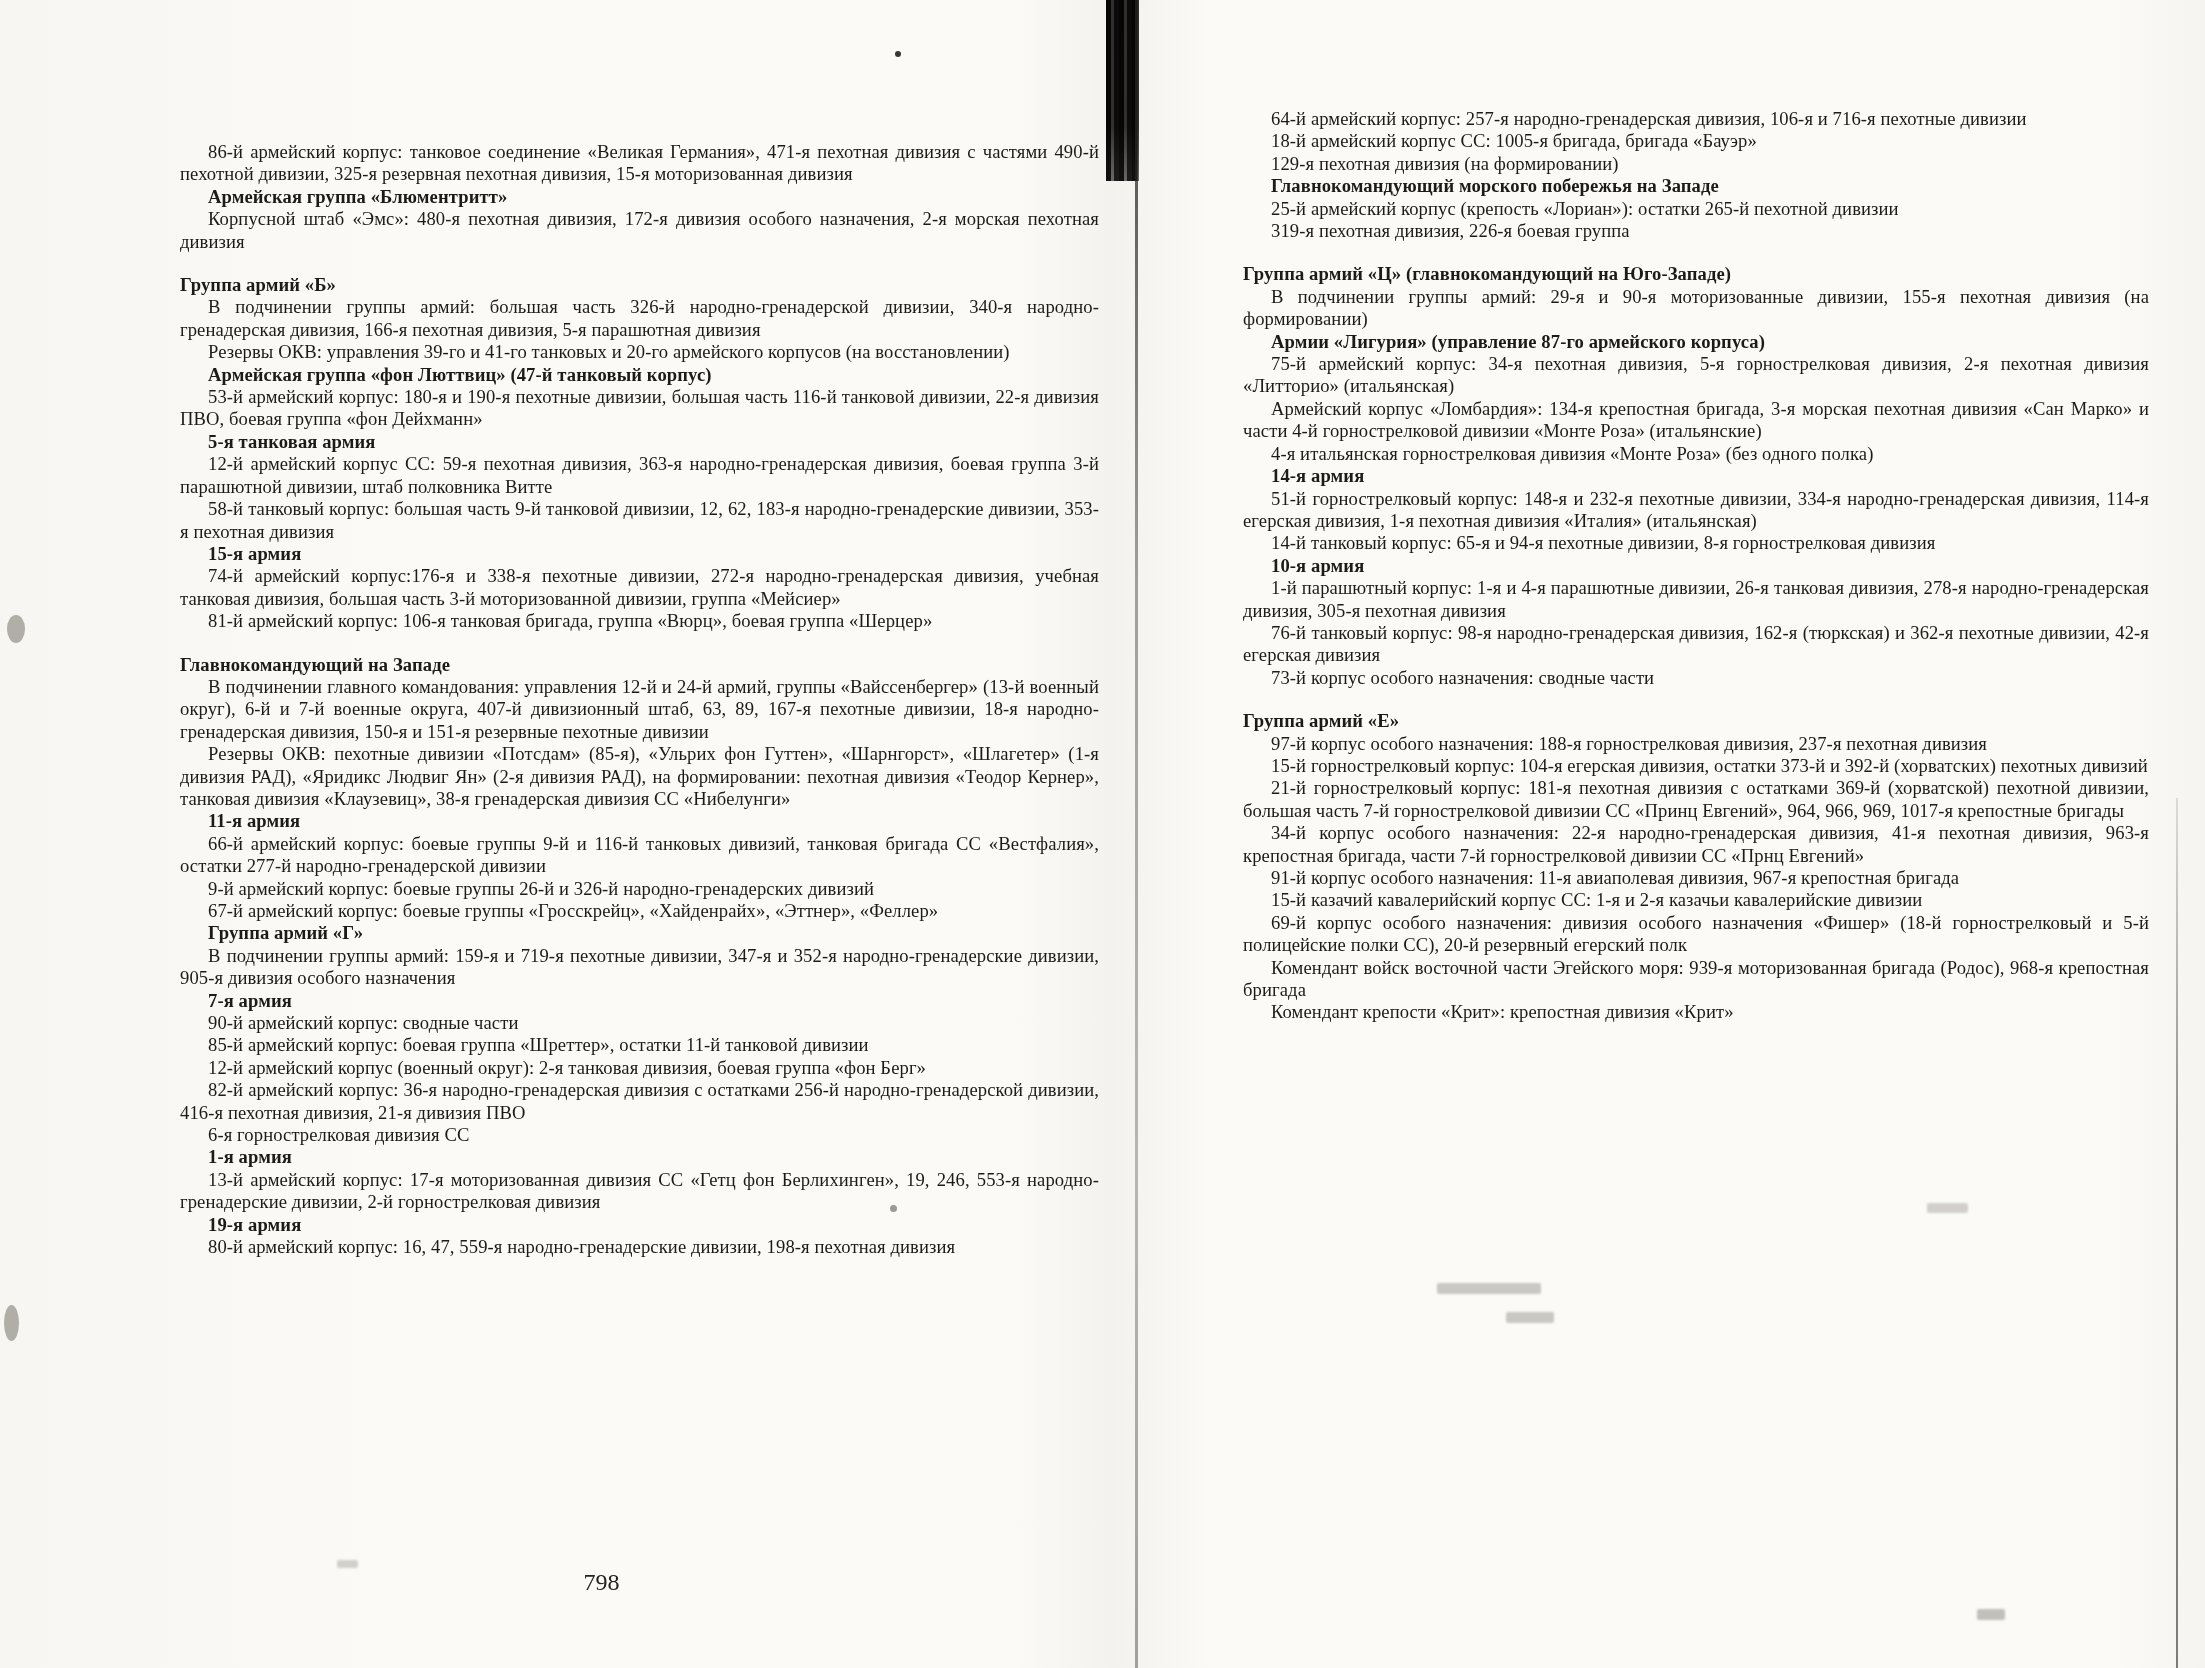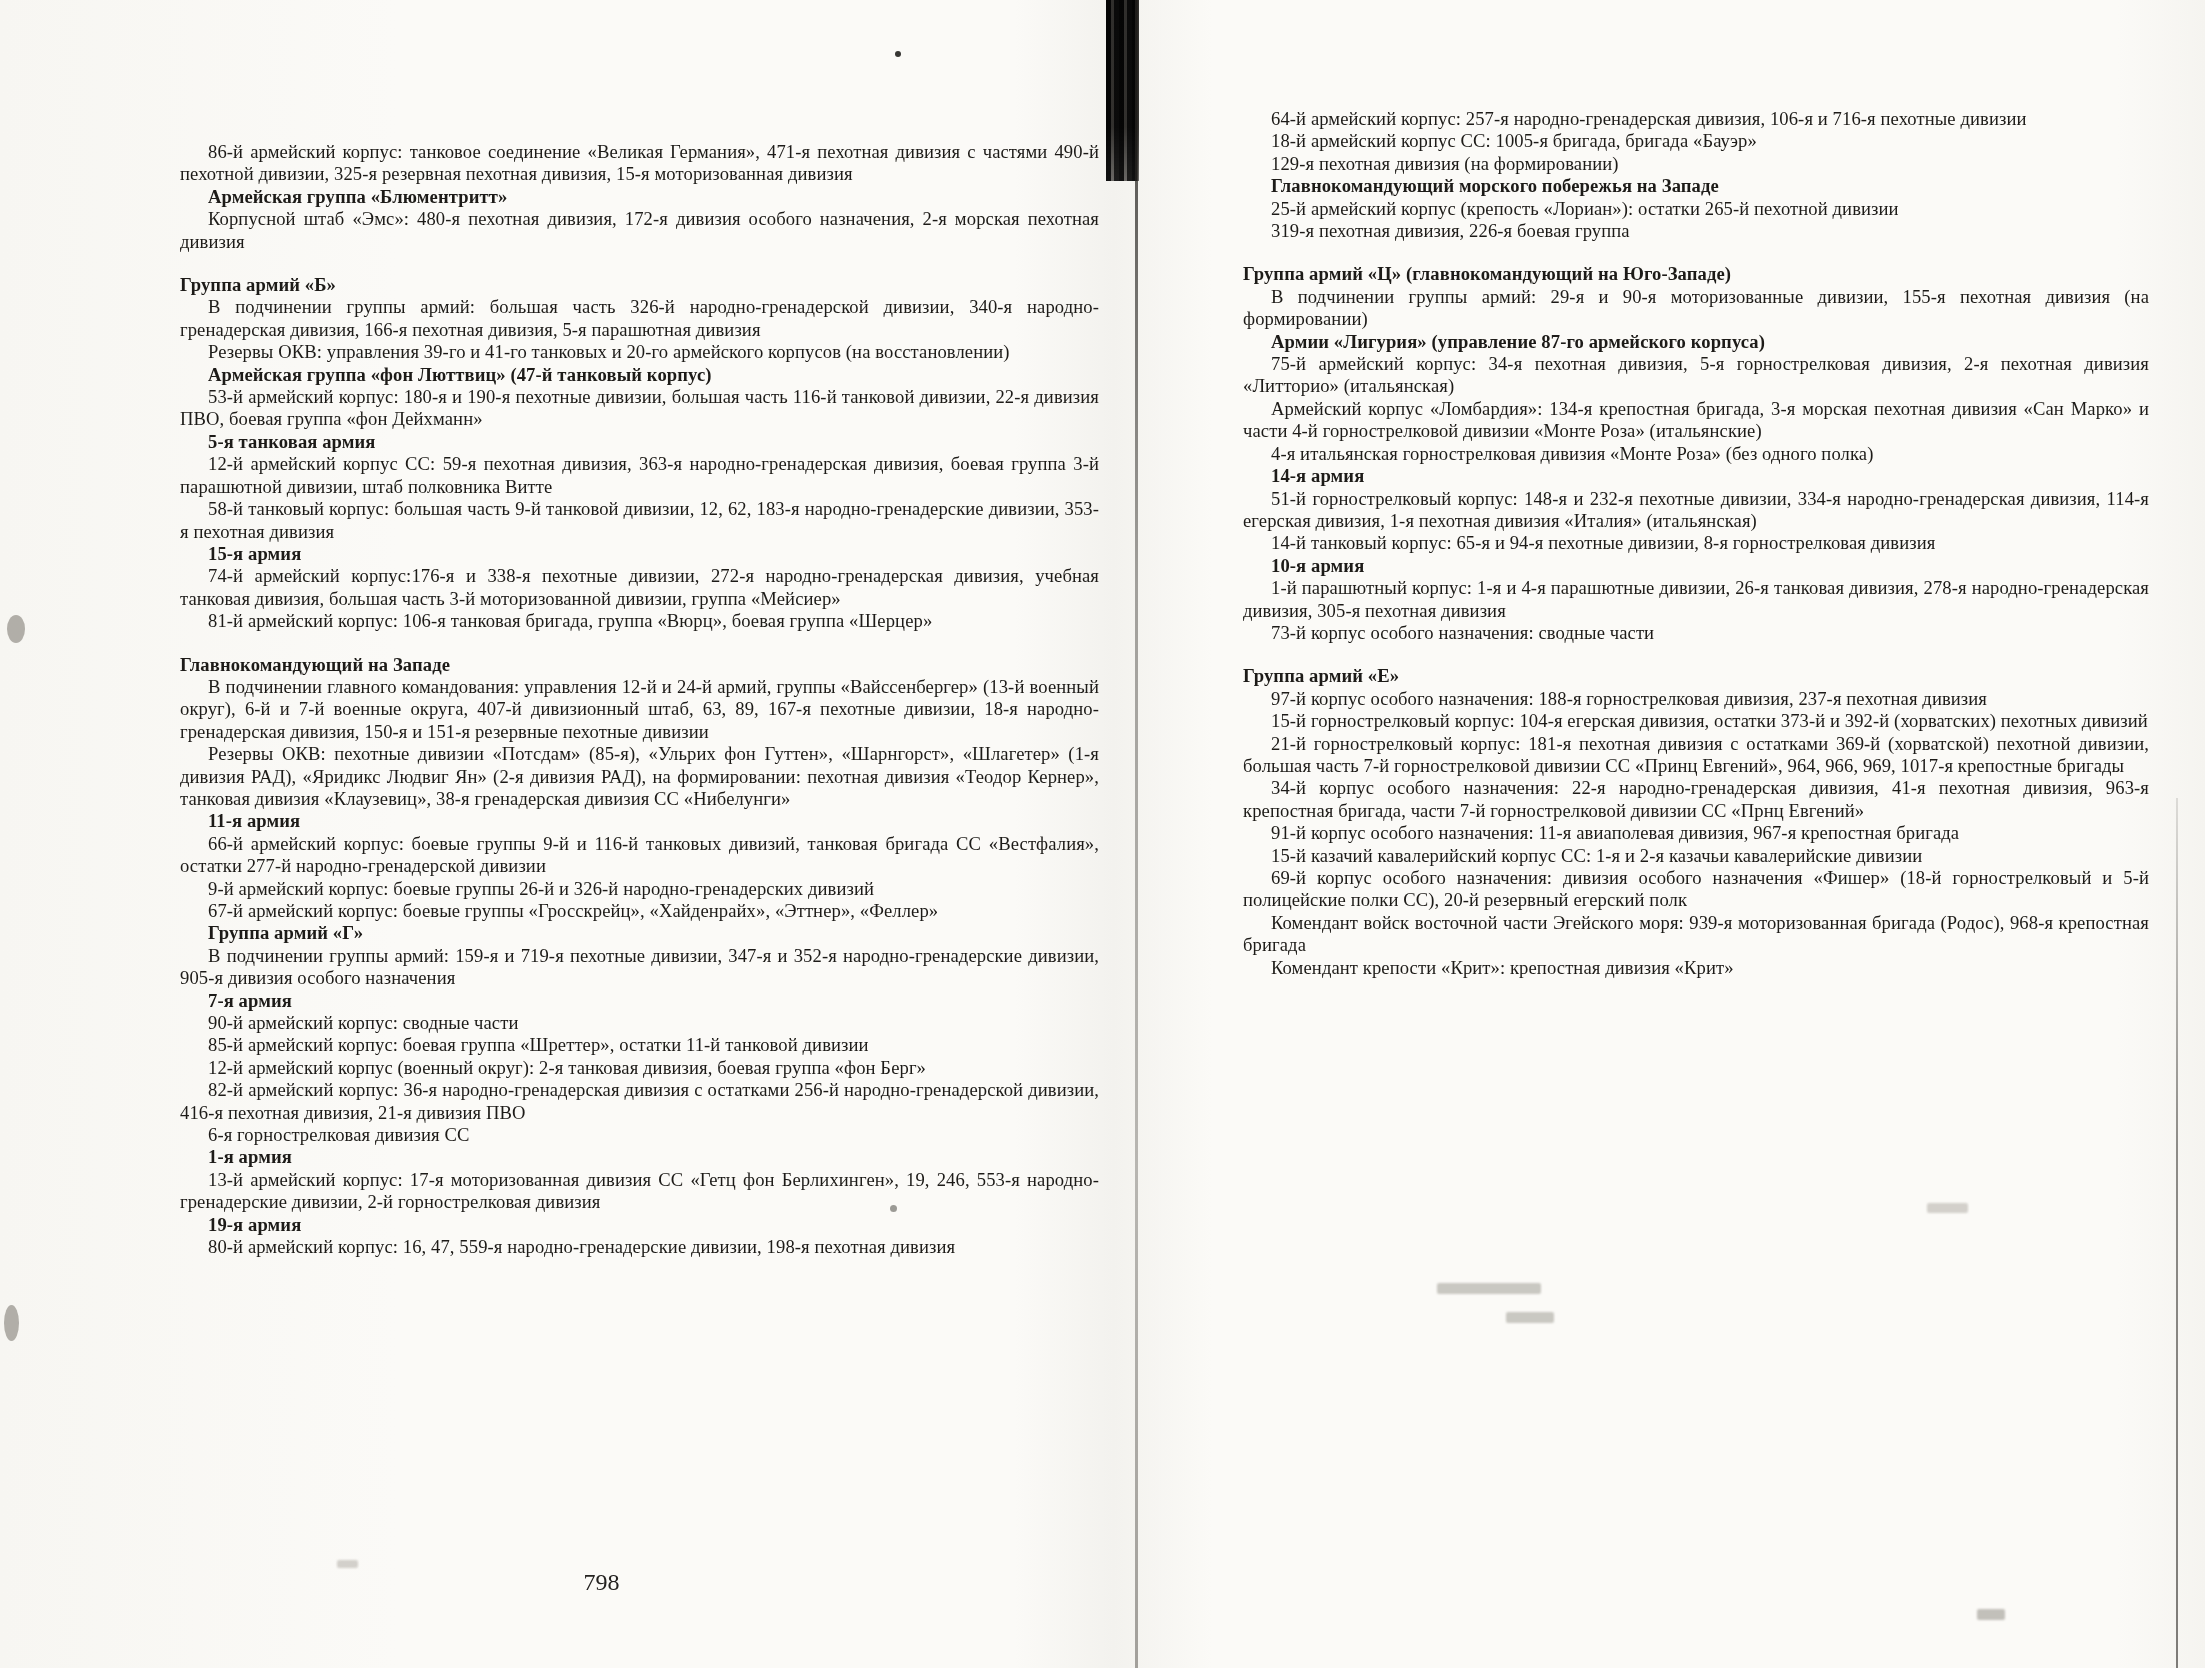--- a/index.html
+++ b/index.html
@@ -120,20 +120,21 @@
       <p class="p">В подчинении группы армий: 29-я и 90-я моторизованные дивизии, 155-я пехотная дивизия (на формировании)</p>
       <p class="h2">Армии «Лигурия» (управление 87-го армейского корпуса)</p>
       <p class="p">75-й армейский корпус: 34-я пехотная дивизия, 5-я горнострелковая дивизия, 2-я пехотная дивизия «Литторио» (итальянская)</p>
       <p class="p">Армейский корпус «Ломбардия»: 134-я крепостная бригада, 3-я морская пехотная дивизия «Сан Марко» и части 4-й горнострелковой дивизии «Монте Роза» (итальянские)</p>
       <p class="p">4-я итальянская горнострелковая дивизия «Монте Роза» (без одного полка)</p>
       <p class="h2">14-я армия</p>
       <p class="p">51-й горнострелковый корпус: 148-я и 232-я пехотные дивизии, 334-я народно-гренадерская дивизия, 114-я егерская дивизия, 1-я пехотная дивизия «Италия» (итальянская)</p>
       <p class="p">14-й танковый корпус: 65-я и 94-я пехотные дивизии, 8-я горнострелковая дивизия</p>
       <p class="h2">10-я армия</p>
       <p class="p">1-й парашютный корпус: 1-я и 4-я парашютные дивизии, 26-я танковая дивизия, 278-я народно-гренадерская дивизия, 305-я пехотная дивизия</p>
+      <p class="p">76-й танковый корпус: 98-я народно-гренадерская дивизия, 162-я (тюркская) и 362-я пехотные дивизии, 42-я егерская дивизия</p>
       <p class="p">73-й корпус особого назначения: сводные части</p>
       <p class="h1 gap">Группа армий «Е»</p>
       <p class="p">97-й корпус особого назначения: 188-я горнострелковая дивизия, 237-я пехотная дивизия</p>
       <p class="p">15-й горнострелковый корпус: 104-я егерская дивизия, остатки 373-й и 392-й (хорватских) пехотных дивизий</p>
       <p class="p">21-й горнострелковый корпус: 181-я пехотная дивизия с остатками 369-й (хорватской) пехотной дивизии, большая часть 7-й горнострелковой дивизии СС «Принц Евгений», 964, 966, 969, 1017-я крепостные бригады</p>
       <p class="p">34-й корпус особого назначения: 22-я народно-гренадерская дивизия, 41-я пехотная дивизия, 963-я крепостная бригада, части 7-й горнострелковой дивизии СС «Прнц Евгений»</p>
       <p class="p">91-й корпус особого назначения: 11-я авиаполевая дивизия, 967-я крепостная бригада</p>
       <p class="p">15-й казачий кавалерийский корпус СС: 1-я и 2-я казачьи кавалерийские дивизии</p>
       <p class="p">69-й корпус особого назначения: дивизия особого назначения «Фишер» (18-й горнострелковый и 5-й полицейские полки СС), 20-й резервный егерский полк</p>
       <p class="p">Комендант войск восточной части Эгейского моря: 939-я моторизованная бригада (Родос), 968-я крепостная бригада</p>

